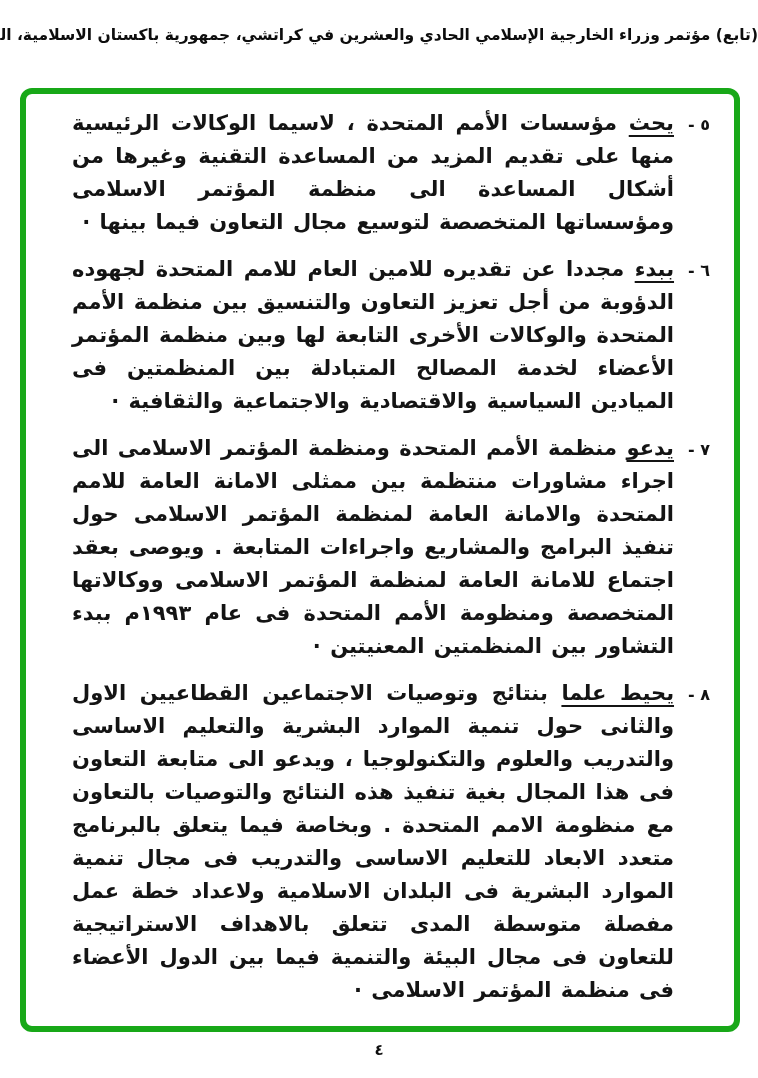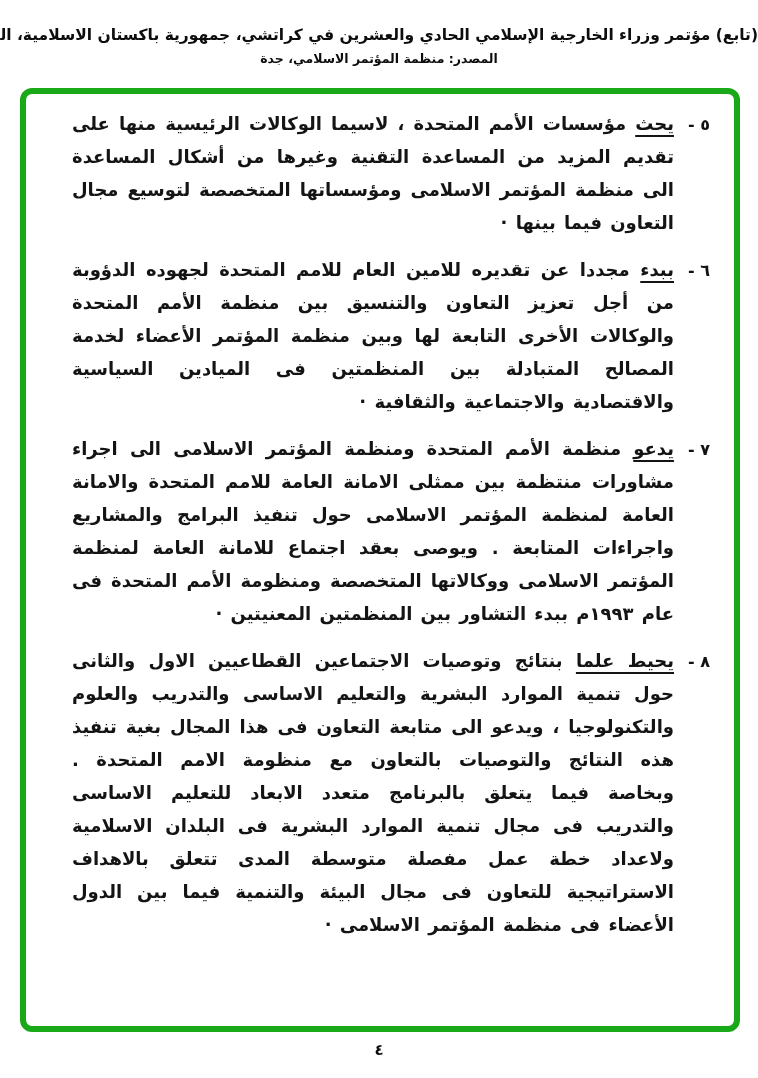--- a/index.html
+++ b/index.html
@@ -62,21 +62,21 @@
     font-weight: 700;
     line-height: 33px;
     color: #111;
     text-align: left;
     padding-top: 1px;
     letter-spacing: 1px;
   }
   .item-body {
     flex: 1 1 auto;
     margin: 0;
-    font-size: 18px;
+    font-size: 21px;
     font-weight: 700;
     line-height: 33px;
     color: #141414;
     text-align: justify;
     text-align-last: right;
     word-spacing: 2px;
   }
   .item-lead {
     text-decoration: underline;
     text-underline-offset: 5px;
@@ -92,21 +92,20 @@
     font-size: 15px;
     font-weight: 700;
     color: #0d0d0d;
   }
 </style>
 </head>
 <body>
 
 <header class="doc-header">
   <div class="title-line">(تابع) مؤتمر وزراء الخارجية الإسلامي الحادي والعشرين في كراتشي، جمهورية باكستان الاسلامية، القرارات التنظيمية، القرار الرقم ٢١/٨-أت</div>
-  <div class="source-line">المصدر: منظمة المؤتمر الاسلامي، جدة</div>
 </header>
 
 <main class="doc-frame">
 
   <div class="item">
     <span class="item-number">- ٥</span>
     <p class="item-body"><span class="item-lead">يحث</span> <span>مؤسسات الأمم المتحدة ، لاسيما الوكالات الرئيسية منها على تقديم المزيد من المساعدة التقنية وغيرها من أشكال المساعدة الى منظمة المؤتمر الاسلامى ومؤسساتها المتخصصة لتوسيع مجال التعاون فيما بينها ·</span></p>
   </div>
 
   <div class="item">

